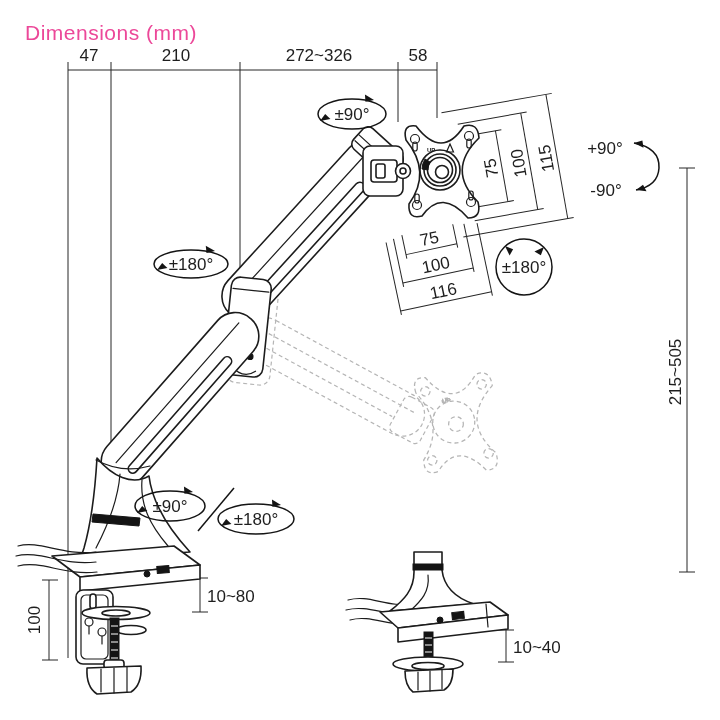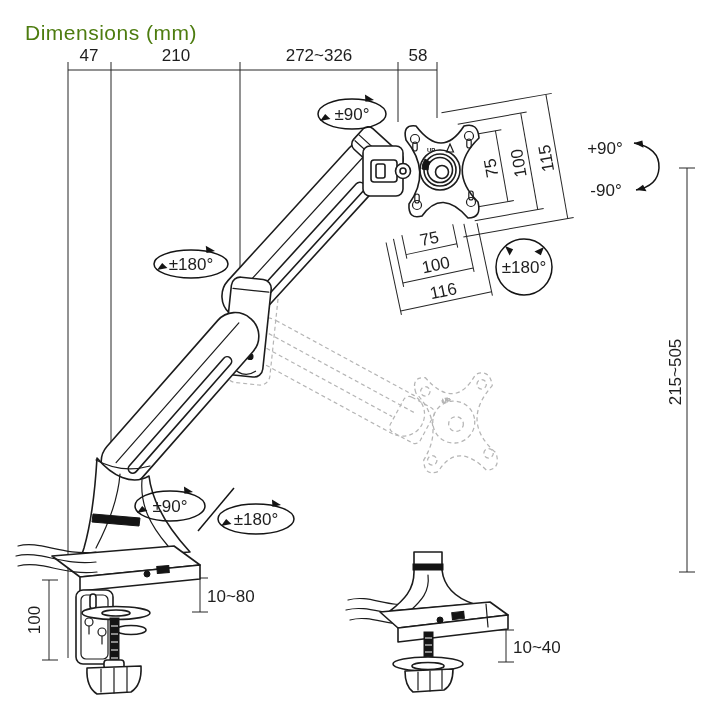--- a/index.html
+++ b/index.html
@@ -1,18 +1,18 @@
 <!DOCTYPE html>
 <html><head>
 <meta charset="utf-8">
 <style>
   html,body{margin:0;padding:0;background:#ffffff;}
   .stage{position:relative;width:720px;height:720px;background:#fff;overflow:hidden;
          font-family:"Liberation Sans",sans-serif;}
-  .title{position:absolute;left:25px;top:21px;font-size:21px;color:#4d7c0f;letter-spacing:.5px;}
+  .title{position:absolute;left:25px;top:21px;font-size:21px;color:#ec4899;letter-spacing:.5px;}
   svg{position:absolute;left:0;top:0;}
   text{font-family:"Liberation Sans",sans-serif;fill:#1e1e1e;}
   .dim{stroke:#262626;stroke-width:1;fill:none;}
   .dimtxt{font-size:17px;}
   .small-up{font-size:6px;font-weight:bold;}
   .mach{stroke:#1c1c1c;stroke-width:1.6;fill:#ffffff;stroke-linejoin:round;stroke-linecap:round;}
   .machline{stroke:#1c1c1c;stroke-width:1.2;fill:none;stroke-linecap:round;}
   .dark{fill:#141414;stroke:#141414;}
   .ghost{stroke:#b5b5b5;stroke-width:1.2;fill:none;stroke-dasharray:4 3;stroke-linejoin:round;}
   .ghosttxt{font-size:6px;fill:#b5b5b5;font-weight:bold;}

